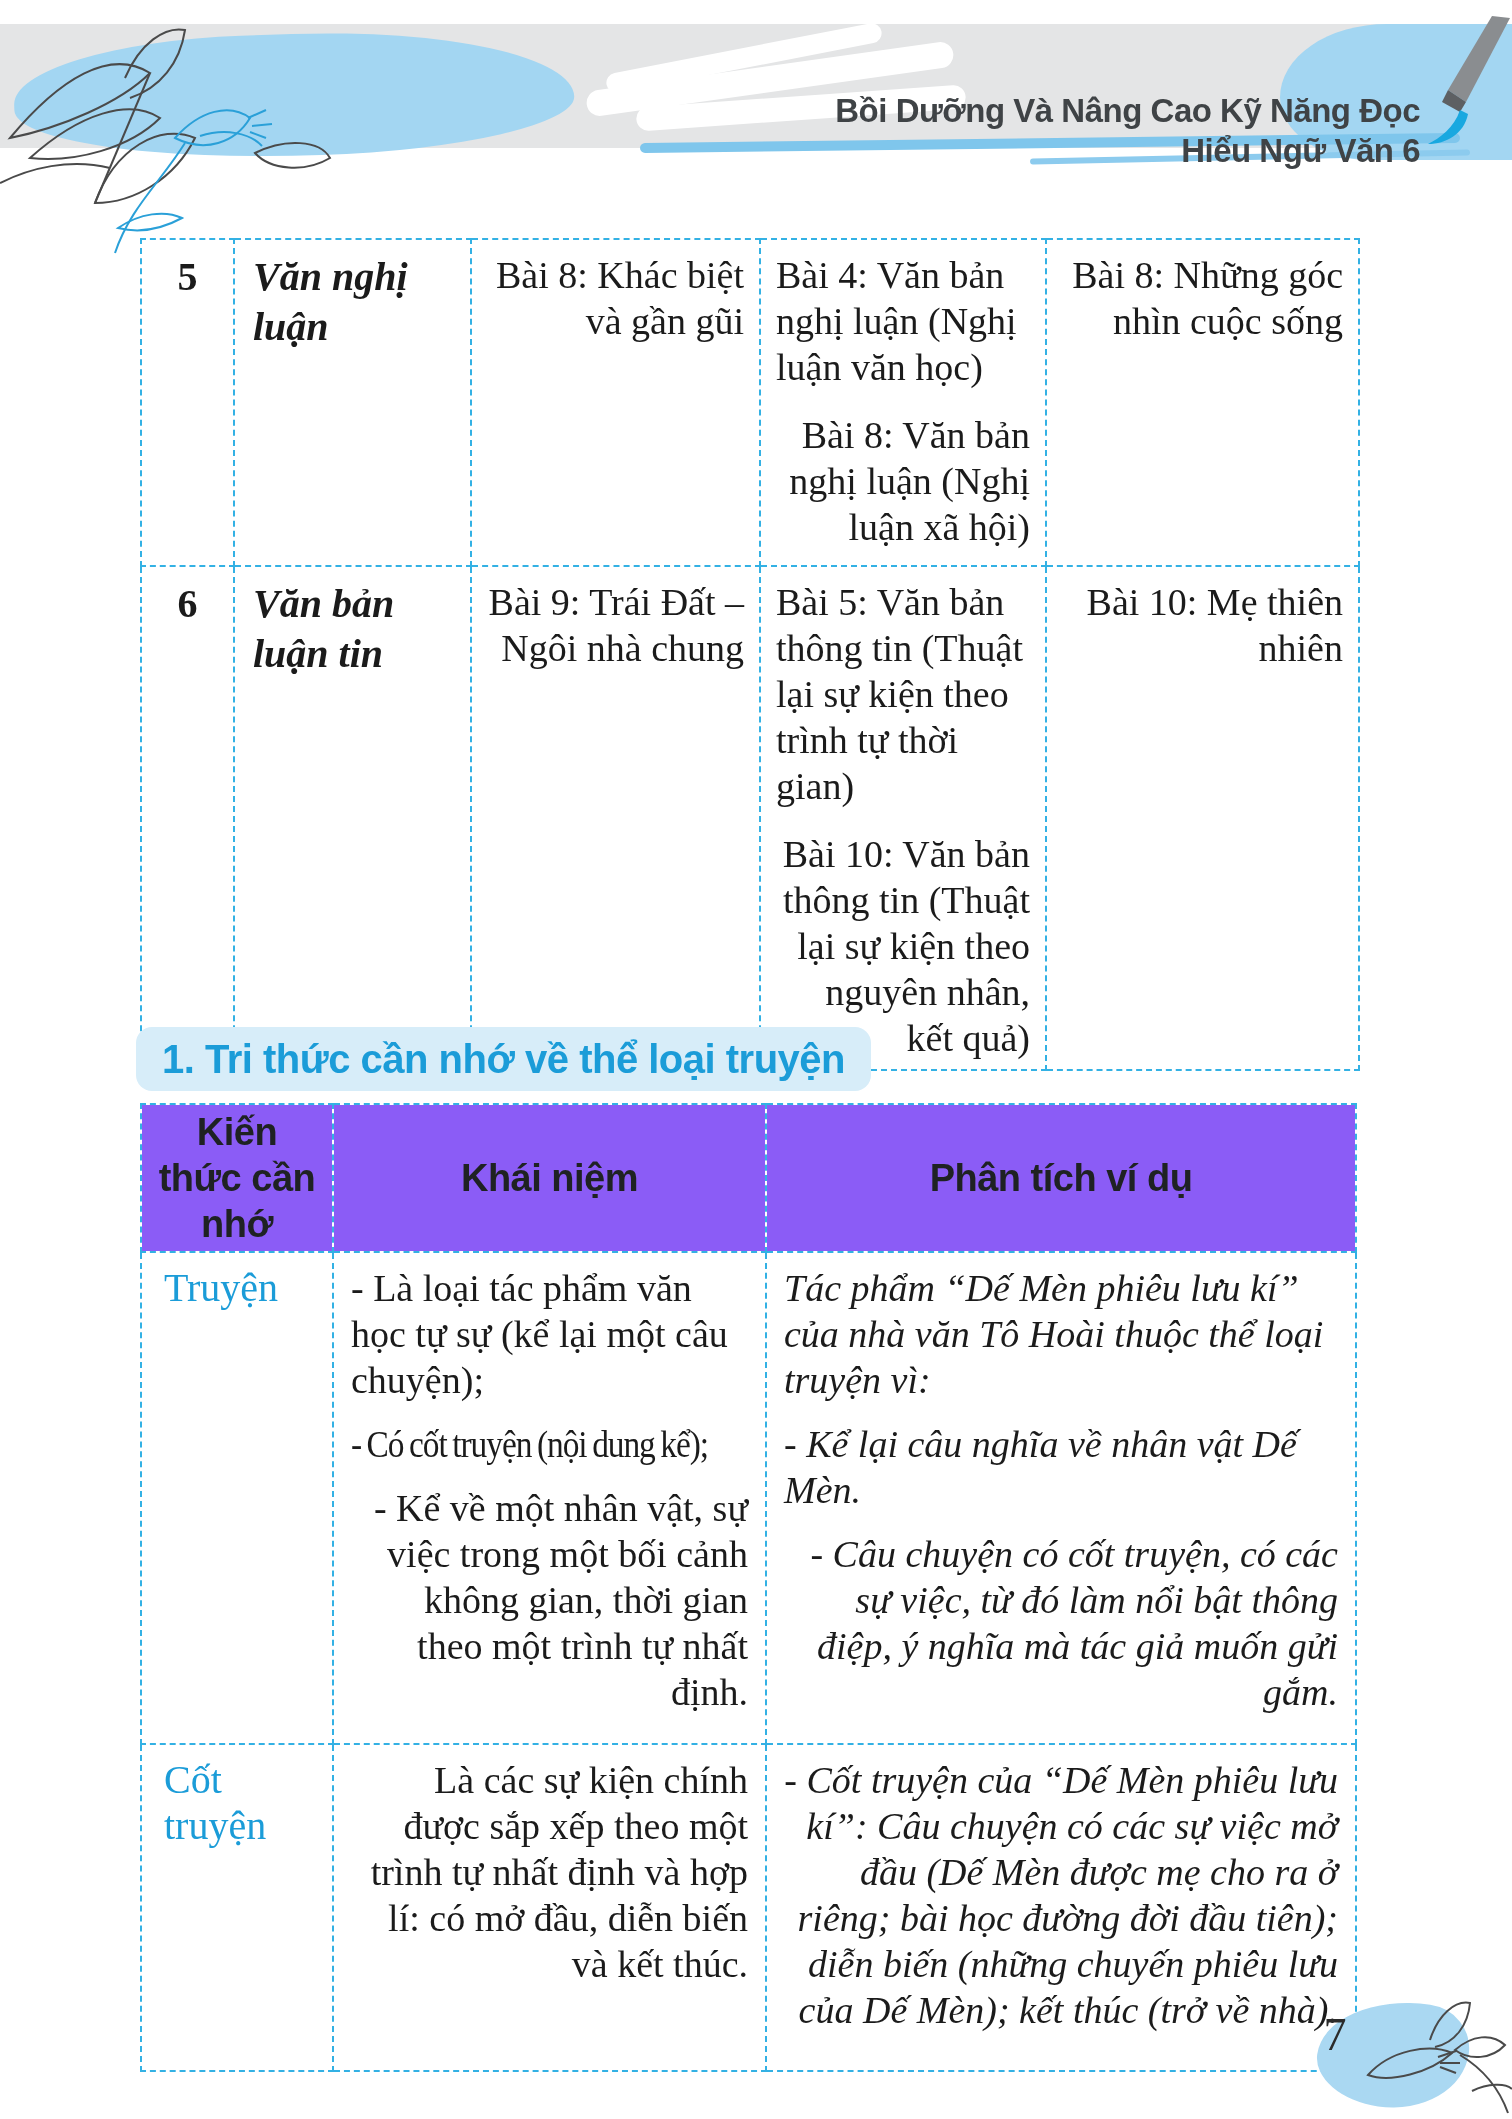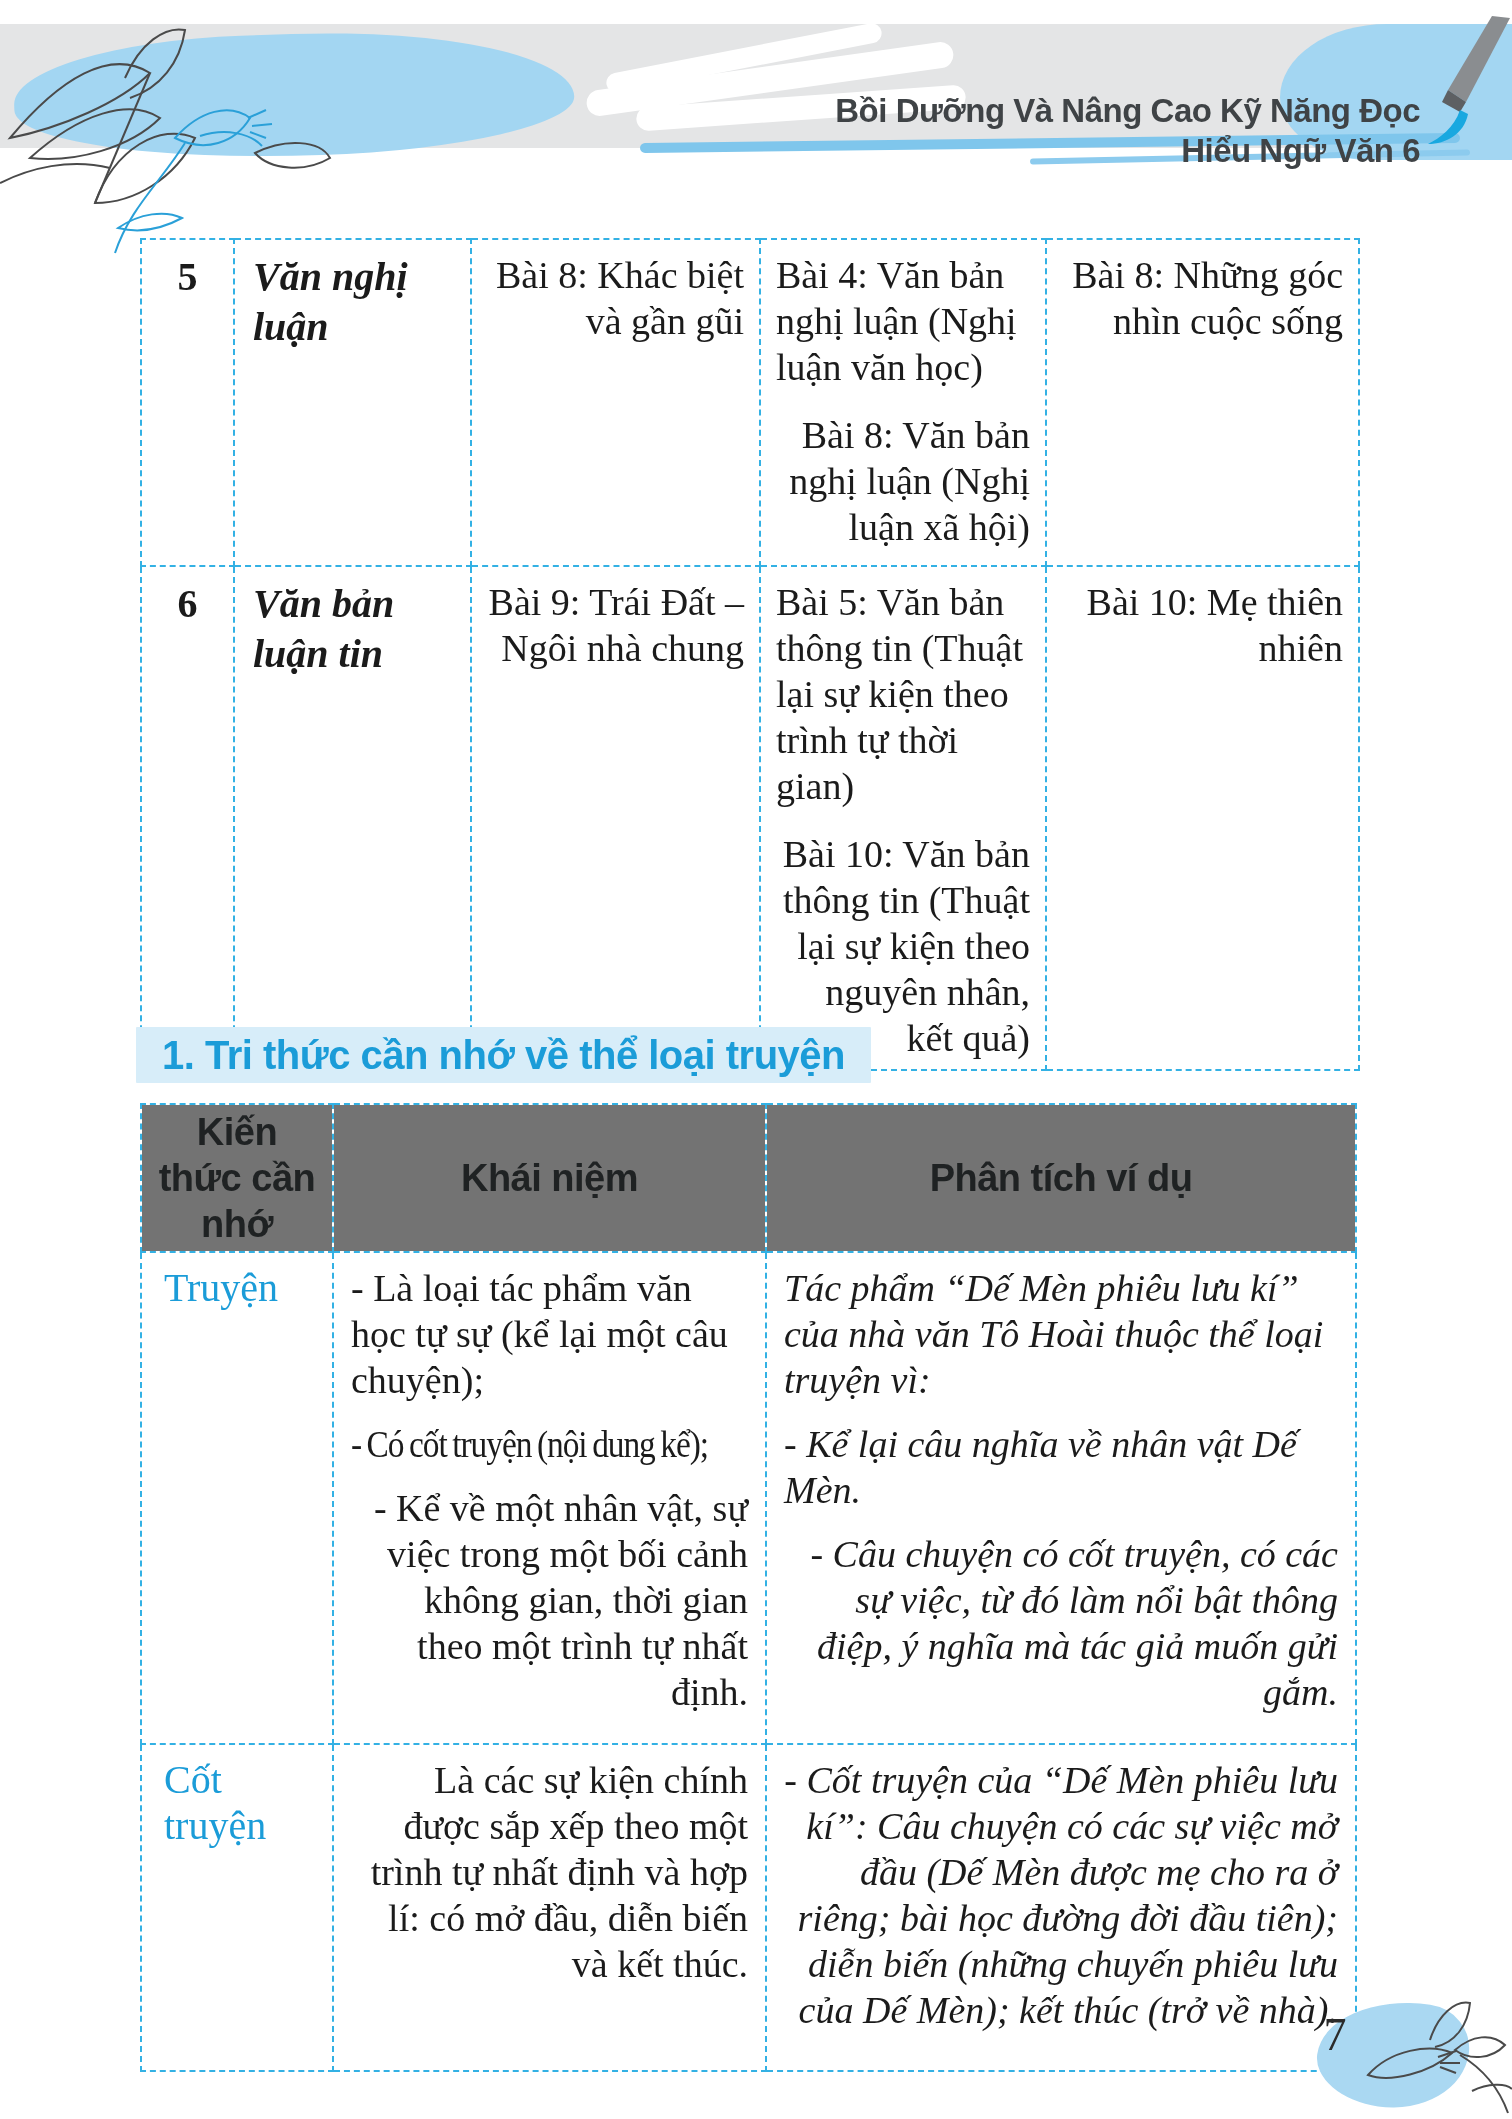--- a/index.html
+++ b/index.html
@@ -47,31 +47,31 @@
   
   .t1 { left:140px; top:238px; width:1218px; }
   .t1 td { font-size:38px; line-height:46px; padding:12px 15px 8px 15px; }
   .t1 tr.r5 td { height:303px; }
   .t1 tr.r6 td { height:456px; }
   .t1 td.num   { text-align:center; font-weight:bold; font-size:40px; padding-top:14px; }
   .t1 td.genre { font-weight:bold; font-style:italic; font-size:40px; line-height:50px; padding-left:18px; }
 
   
   .section-heading {
-    position:absolute; left:136px; top:1027px; height:56px;
+    position:absolute; left:136px; top:1027px; height:64px;
     display:inline-flex; align-items:center;
-    background:#d7edf9; border-radius:1px; padding:0 26px;
+    background:#d7edf9; border-radius:16px; padding:0 26px;
     font-family:"Liberation Sans", sans-serif; font-weight:bold;
     font-size:40px; color:#1b9cd8; letter-spacing:-0.5px;
   }
 
   
   .t2 { left:140px; top:1103px; width:1215px; }
   .t2 th {
-    background:#737373; height:106px; vertical-align:middle; text-align:center;
+    background:#8b5cf6; height:106px; vertical-align:middle; text-align:center;
     font-family:"Liberation Sans", sans-serif; font-weight:bold;
     font-size:38px; line-height:46px; color:#1f2223; letter-spacing:-0.5px;
     padding:4px 10px;
   }
   .t2 td { font-size:38px; line-height:46px; padding:12px 17px 10px 17px; }
   .t2 tr.row-truyen td { height:421px; }
   .t2 tr.row-cot td    { height:303px; }
   .t2 td.term { color:#1b9cd8; font-size:40px; padding-left:22px; }
   .t2 td.example { font-style:italic; }
   .t2 td p { margin-bottom:18px; }

